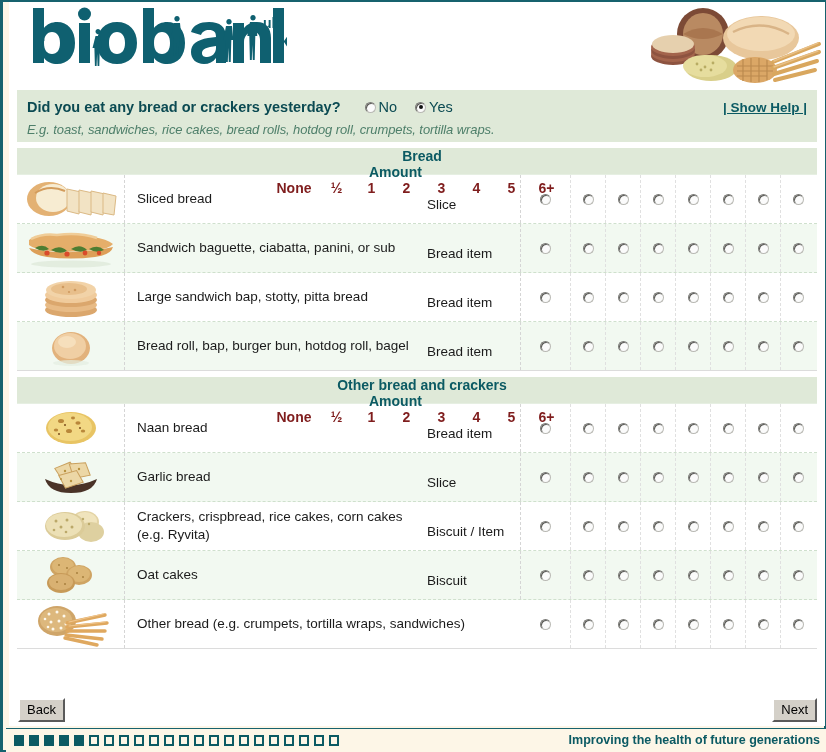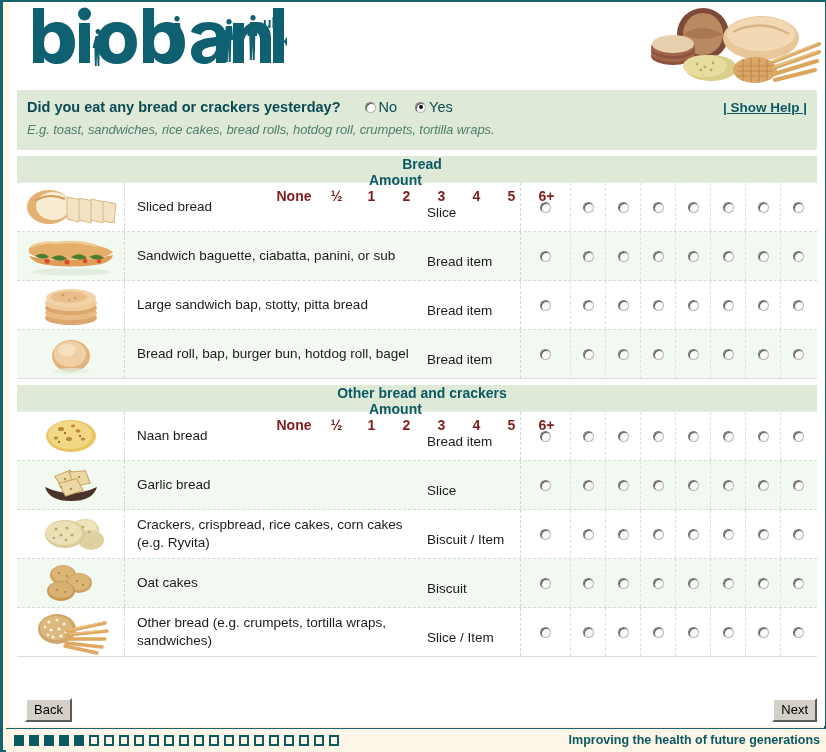--- a/index.html
+++ b/index.html
@@ -50,21 +50,21 @@
     right: 2px; top: 2px;
     width: 190px; height: 84px;
   }
   .hero-photo svg { display:block; }
 
   
   .question-block {
     position: relative;
     margin: 0 8px;
     background: #dfe9d8;
-    height: 60px;
+    height: 52px;
     padding: 6px 10px 4px 10px;
     box-sizing: border-box;
   }
   .q-row {
     display: flex;
     align-items: center;
     height: 22px;
   }
   .q-text {
     font-size: 14.5px;
@@ -226,21 +226,21 @@
     color: #000;
     background: #d4d0c8;
     padding: 3px 7px 4px 7px;
     border-top: 2px solid #ffffff;
     border-left: 2px solid #ffffff;
     border-right: 2px solid #5a5a5a;
     border-bottom: 2px solid #5a5a5a;
     cursor: pointer;
     line-height: 1;
   }
-  .btn-back { left: 16px; }
+  .btn-back { left: 9px; }
   .btn-next { right: 8px; }
 
   .progress-strip {
     position: absolute;
     left: 3px; top: 726px;
     width: 820px; height: 24px;
     background: #fdf6e7;
     border-top: 1px solid #16626e;
     box-sizing: border-box;
   }
@@ -815,21 +815,20 @@
                 <path d="M43 34 L79 38"></path>
                 <path d="M42 37 L74 44"></path>
               </g>
               <g stroke="#f0c68f" stroke-width="1.1" stroke-linecap="round">
                 <path d="M46 21 L80 13"></path>
                   <path d="M46 25 L82 21"></path>
               </g>
             </svg>
           </div>
           <div class="cell-name">Other bread (e.g. crumpets, tortilla wraps, sandwiches)</div>
-          <div class="cell-amt">Slice / Item</div>
           <div class="cell-opts">
             <span class="opt w-none">
                 <span class="radio"></span>
               </span>
             <span class="opt w-std">
                 <span class="radio"></span>
               </span>
             <span class="opt w-std">
                 <span class="radio"></span>
               </span>

